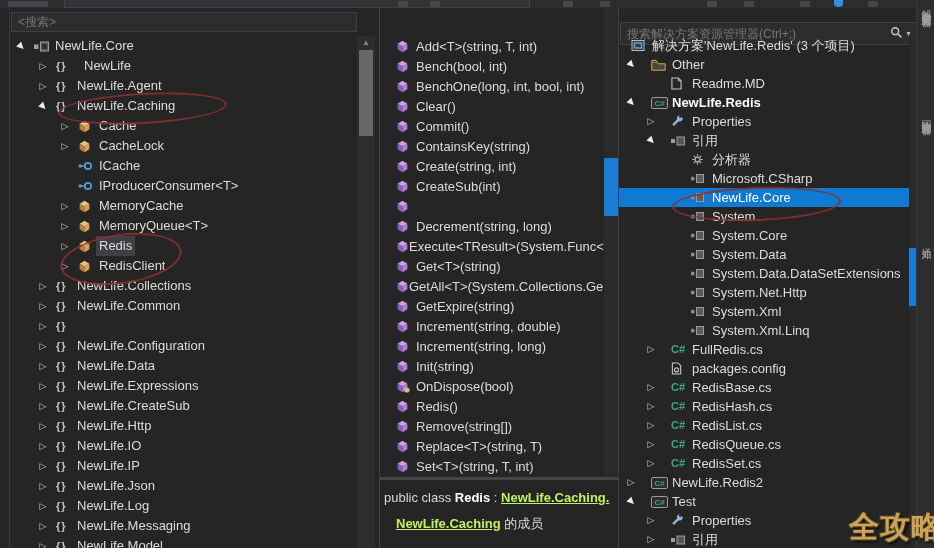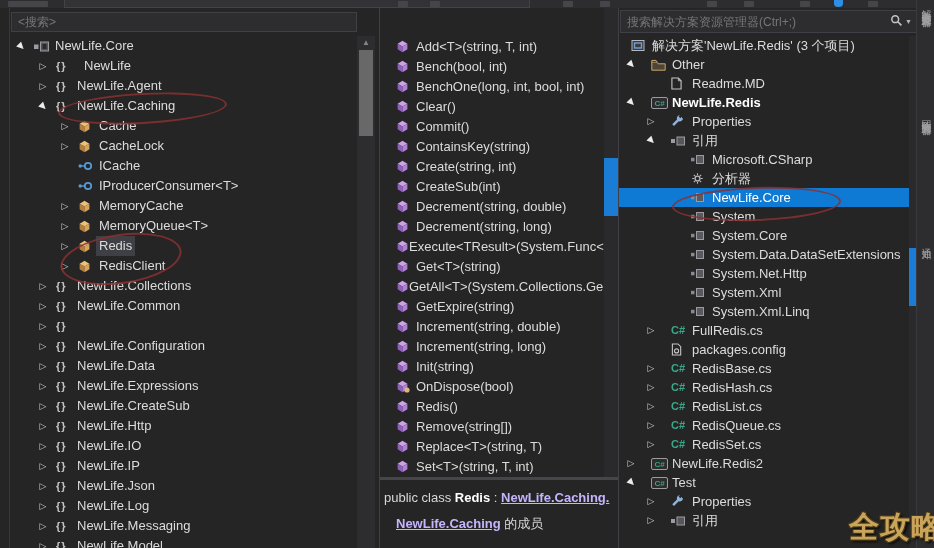--- a/index.html
+++ b/index.html
@@ -17,21 +17,21 @@
   .tb-blue{position:absolute;left:834px;top:0;width:9px;height:7px;background:#2f8fe4;border-radius:0 0 50% 50%;}
   
   .panel{position:absolute;top:8px;background:#252526;}
   .left-panel{left:0;width:379px;height:540px;border-right:1px solid #3f3f46;}
   .left-gutter{position:absolute;left:9px;top:0;width:1px;height:540px;background:#38383c;}
   .middle-panel{left:380px;width:238px;height:540px;}
   .right-panel{left:618px;width:298px;height:540px;border-left:1px solid #3f3f46;}
   
   .searchbox{position:absolute;background:#2d2d30;border:1px solid #3f3f46;display:flex;align-items:center;}
   .search-left{left:11px;top:4px;width:344px;height:18px;}
-  .search-right{left:1px;top:2px;width:295px;height:21px;}
+  .search-right{left:1px;top:14px;width:295px;height:21px;}
   .searchbox input{flex:1;background:transparent;border:none;outline:none;color:#9a9a9a;
      font-family:"Liberation Sans","DejaVu Sans",sans-serif;font-size:12px;padding:0 6px;height:100%;}
   .search-icons{display:flex;align-items:center;gap:2px;padding-right:4px;}
   .caret-down{color:#b6b6b6;font-size:7px;}
   
   .tree{position:absolute;overflow:hidden;}
   .tree-left{left:0;top:28px;width:356px;height:512px;}
   .tree-right{left:0;top:28px;width:290px;height:512px;}
   .trow{position:relative;white-space:nowrap;color:#dcdcdc;font-size:13px;}
   .trow .exp{position:absolute;top:0;width:14px;text-align:center;color:#cfcfcf;font-size:9px;cursor:pointer;}
@@ -55,21 +55,21 @@
   .sb-left .thumb{position:absolute;left:2px;top:14px;width:14px;height:86px;background:#686868;}
   .sb-mid{left:224px;top:0;width:14px;height:469px;}
   .sb-mid .thumb{position:absolute;left:0;top:150px;width:14px;height:58px;background:#1b7cd6;}
   .sb-right{left:290px;top:28px;width:8px;height:512px;background:#2a2a2d;}
   .sb-right .thumb{position:absolute;left:0;top:212px;width:8px;height:58px;background:#1b7cd6;}
   
   .divider{position:absolute;left:0;top:469px;width:238px;height:3px;background:#46464a;}
   .desc{position:absolute;left:0;top:472px;width:238px;height:68px;padding:8px 2px 0 4px;box-sizing:border-box;
         color:#d8d8d8;font-size:13px;line-height:1.55;}
   .desc b{color:#ffffff;}
-  .desc a{color:#c4b5fd;text-decoration:underline;font-weight:bold;cursor:pointer;}
+  .desc a{color:#bef264;text-decoration:underline;font-weight:bold;cursor:pointer;}
   .desc .line2{margin-left:12px;margin-top:6px;}
   
   .edge-strip{position:absolute;left:916px;top:0;width:18px;height:548px;background:#2d2d30;border-left:1px solid #3a3a3e;}
   .vtab{position:absolute;left:2px;writing-mode:vertical-rl;text-orientation:upright;
         color:#a0a0a3;font-size:10px;letter-spacing:1px;cursor:pointer;}
   
   .ellipse{position:absolute;border:2px solid #8b3030;border-radius:50%;opacity:.85;pointer-events:none;z-index:40;}
   .ell-1{left:58px;top:93px;width:165px;height:27px;transform:rotate(-3deg);}
   .ell-2{left:60px;top:234px;width:118px;height:46px;transform:rotate(-8deg);}
   .ell-3{left:672px;top:187px;width:165px;height:30px;transform:rotate(-2deg);}
@@ -408,21 +408,20 @@
         <span>CreateSub(int)</span>
       </div>
       <div class="mrow">
         <span class="ticon">
           <svg width="13" height="13" viewBox="0 0 16 16">
             <path d="M8 1 14 4.5 8 8 2 4.5z" fill="#cba2e2"></path>
             <path d="M2 4.5 8 8v7L2 11.5z" fill="#8f5fbd"></path>
             <path d="M14 4.5 8 8v7l6-3.5z" fill="#b180d7"></path>
           </svg>
         </span>
-        <span>Decrement(string, double)</span>
       </div>
       <div class="mrow">
         <span class="ticon">
           <svg width="13" height="13" viewBox="0 0 16 16">
             <path d="M8 1 14 4.5 8 8 2 4.5z" fill="#cba2e2"></path>
             <path d="M2 4.5 8 8v7L2 11.5z" fill="#8f5fbd"></path>
             <path d="M14 4.5 8 8v7l6-3.5z" fill="#b180d7"></path>
           </svg>
         </span>
         <span>Decrement(string, long)</span>
@@ -630,37 +629,37 @@
           <svg width="14" height="10" viewBox="0 0 14 10">
             <rect x="0" y="3" width="4" height="4" fill="#9b9ba0"></rect>
             <rect x="6" y="1" width="7.5" height="8" fill="#55555a" stroke="#9b9ba0"></rect>
           </svg>
         </span>
         <span class="tlabel" style="left: 73px;">引用</span>
       </div>
       <div class="trow" style="height: 19px; line-height: 19px;">
         <span class="exp none" style="left: 45px;"></span>
         <span class="ticon" style="left: 72px;">
+          <svg width="13" height="13" viewBox="0 0 16 16">
+            <circle cx="8" cy="8" r="3" fill="none" stroke="#b8b8bc" stroke-width="1.6"></circle>
+            <path d="M8 1.5v2.5M8 12v2.5M1.5 8H4M12 8h2.5M3.4 3.4l1.8 1.8M10.8 10.8l1.8 1.8M12.6 3.4l-1.8 1.8M5.2 10.8l-1.8 1.8" stroke="#b8b8bc" stroke-width="1.3"></path>
+          </svg>
+        </span>
+        <span class="tlabel" style="left: 93px;">分析器</span>
+      </div>
+      <div class="trow" style="height: 19px; line-height: 19px;">
+        <span class="exp none" style="left: 45px;"></span>
+        <span class="ticon" style="left: 72px;">
           <svg width="13" height="9" viewBox="0 0 13 9">
             <rect x="0" y="2.8" width="3.5" height="3.5" fill="#8a8a8e"></rect>
             <rect x="5.5" y=".5" width="7" height="8" fill="#5a5a5e" stroke="#9a9aa0"></rect>
           </svg>
         </span>
         <span class="tlabel" style="left: 93px;">Microsoft.CSharp</span>
       </div>
-      <div class="trow" style="height: 19px; line-height: 19px;">
-        <span class="exp none" style="left: 45px;"></span>
-        <span class="ticon" style="left: 72px;">
-          <svg width="13" height="13" viewBox="0 0 16 16">
-            <circle cx="8" cy="8" r="3" fill="none" stroke="#b8b8bc" stroke-width="1.6"></circle>
-            <path d="M8 1.5v2.5M8 12v2.5M1.5 8H4M12 8h2.5M3.4 3.4l1.8 1.8M10.8 10.8l1.8 1.8M12.6 3.4l-1.8 1.8M5.2 10.8l-1.8 1.8" stroke="#b8b8bc" stroke-width="1.3"></path>
-          </svg>
-        </span>
-        <span class="tlabel" style="left: 93px;">分析器</span>
-      </div>
       <div class="trow sel-active" style="height: 19px; line-height: 19px;">
         <span class="exp none" style="left: 45px;"></span>
         <span class="ticon" style="left: 72px;">
           <svg width="13" height="9" viewBox="0 0 13 9">
             <rect x="0" y="2.8" width="3.5" height="3.5" fill="#8a8a8e"></rect>
             <rect x="5.5" y=".5" width="7" height="8" fill="#5a5a5e" stroke="#9a9aa0"></rect>
           </svg>
         </span>
         <span class="tlabel" style="left: 93px;">NewLife.Core</span>
       </div>
@@ -676,20 +675,30 @@
       </div>
       <div class="trow" style="height: 19px; line-height: 19px;">
         <span class="exp none" style="left: 45px;"></span>
         <span class="ticon" style="left: 72px;">
           <svg width="13" height="9" viewBox="0 0 13 9">
             <rect x="0" y="2.8" width="3.5" height="3.5" fill="#8a8a8e"></rect>
             <rect x="5.5" y=".5" width="7" height="8" fill="#5a5a5e" stroke="#9a9aa0"></rect>
           </svg>
         </span>
         <span class="tlabel" style="left: 93px;">System.Core</span>
+      </div>
+      <div class="trow" style="height: 19px; line-height: 19px;">
+        <span class="exp none" style="left: 45px;"></span>
+        <span class="ticon" style="left: 72px;">
+          <svg width="13" height="9" viewBox="0 0 13 9">
+            <rect x="0" y="2.8" width="3.5" height="3.5" fill="#8a8a8e"></rect>
+            <rect x="5.5" y=".5" width="7" height="8" fill="#5a5a5e" stroke="#9a9aa0"></rect>
+          </svg>
+        </span>
+        <span class="tlabel" style="left: 93px;">System.Data</span>
       </div>
       <div class="trow" style="height: 19px; line-height: 19px;">
         <span class="exp none" style="left: 45px;"></span>
         <span class="ticon" style="left: 72px;">
           <svg width="13" height="9" viewBox="0 0 13 9">
             <rect x="0" y="2.8" width="3.5" height="3.5" fill="#8a8a8e"></rect>
             <rect x="5.5" y=".5" width="7" height="8" fill="#5a5a5e" stroke="#9a9aa0"></rect>
           </svg>
         </span>
         <span class="tlabel" style="left: 93px; text-align: right;">System.Data.DataSetExtensions</span>

